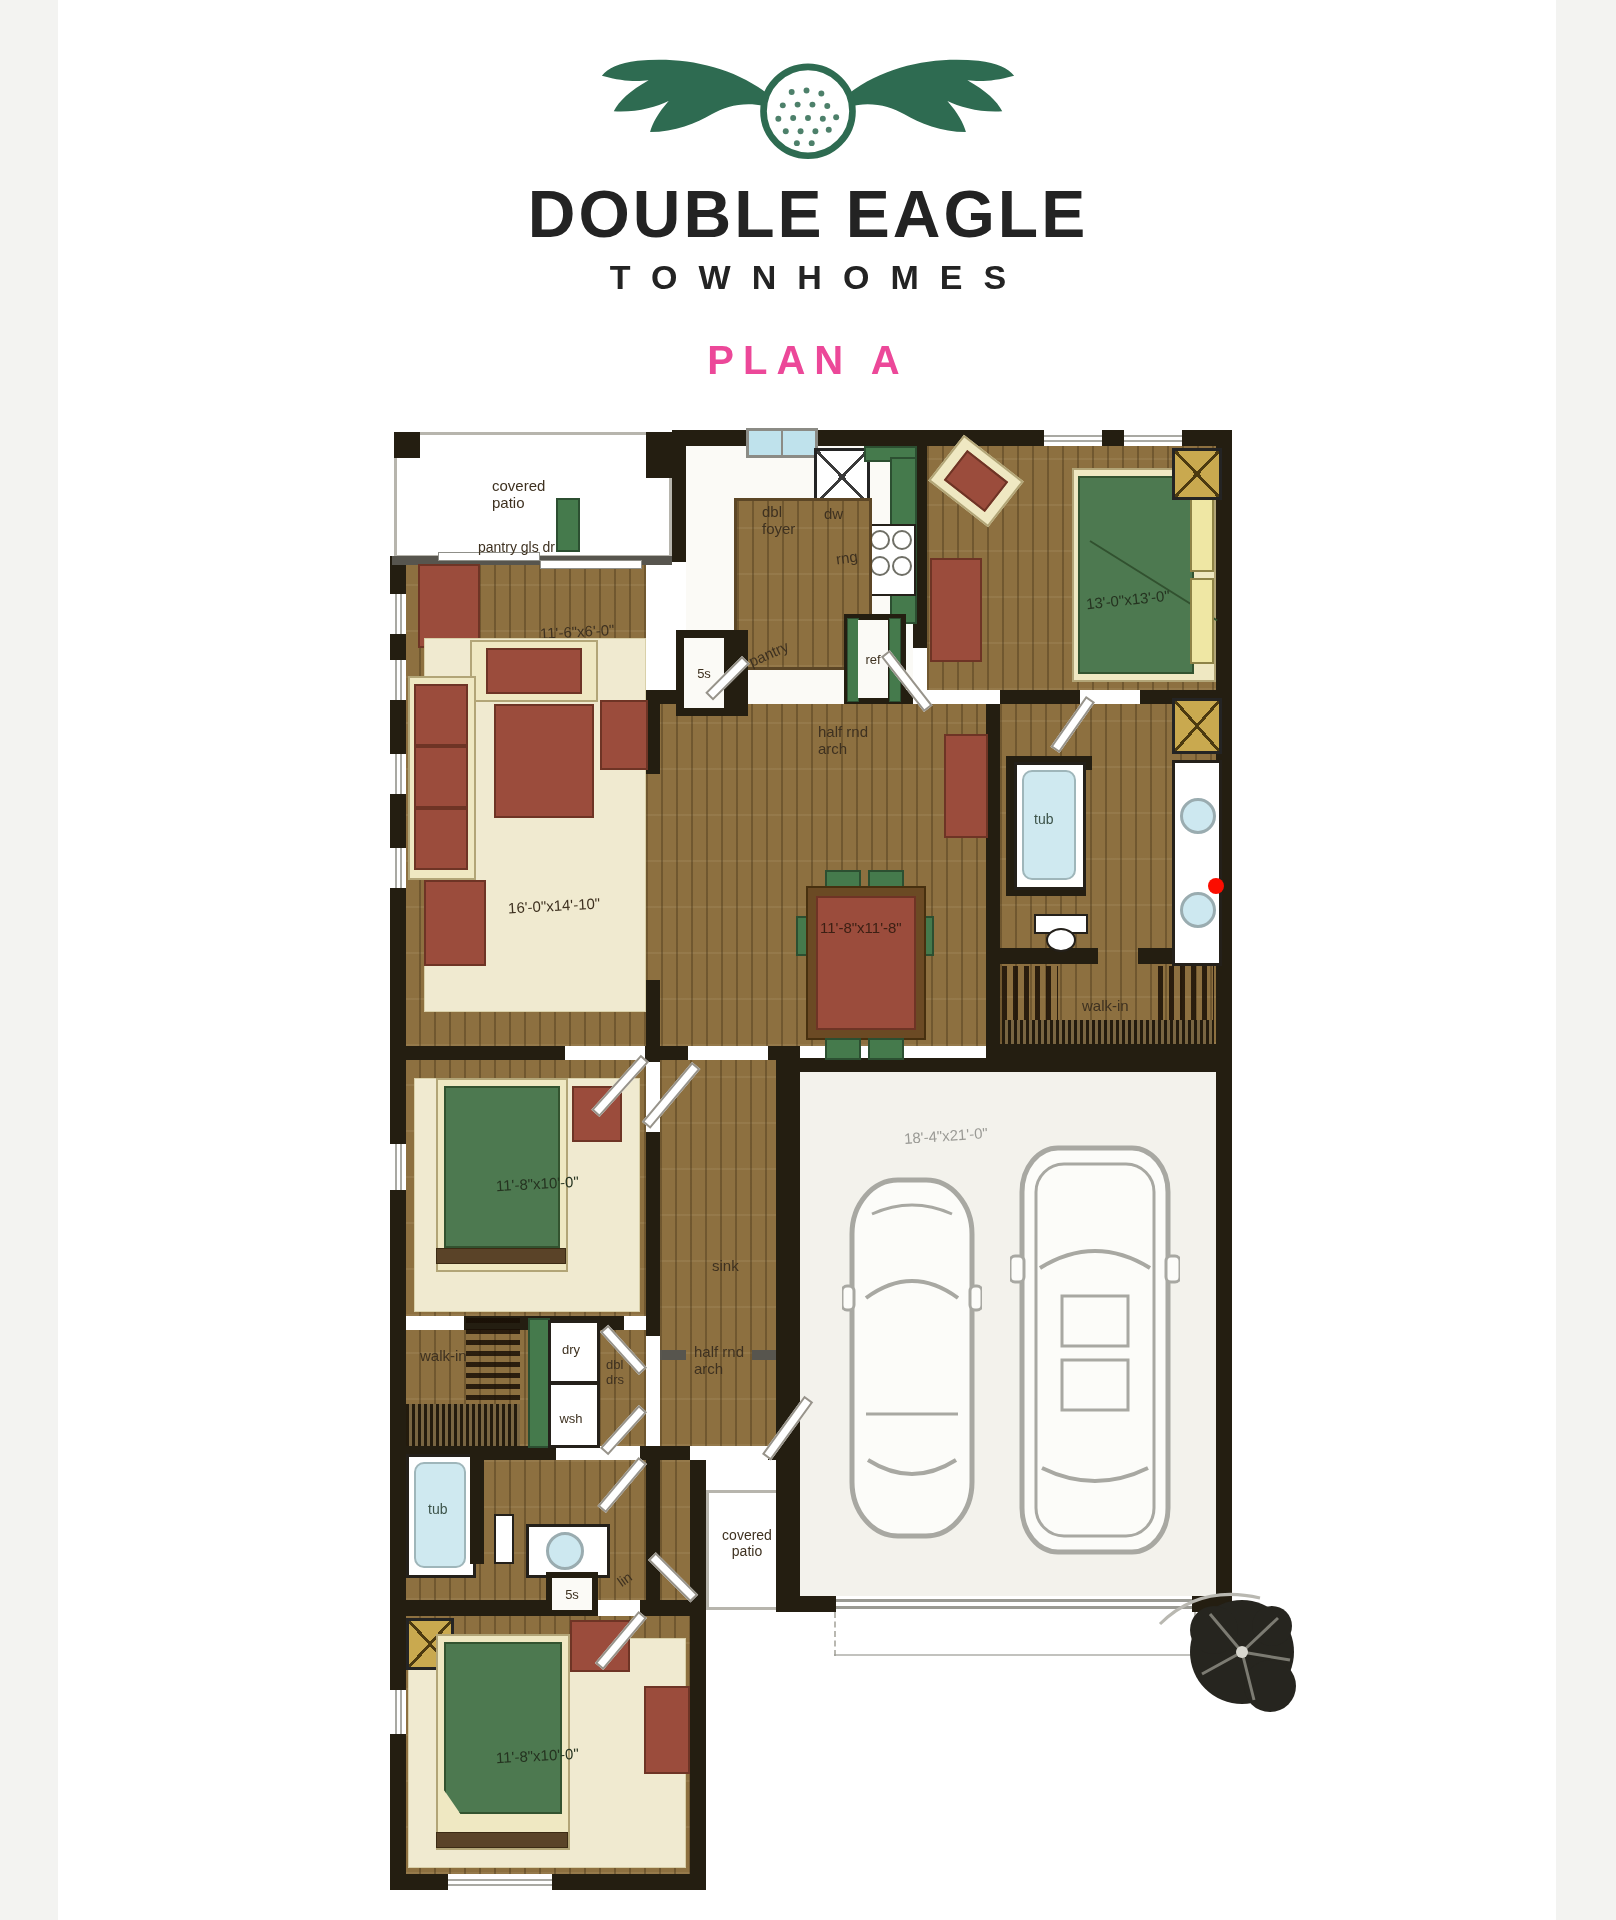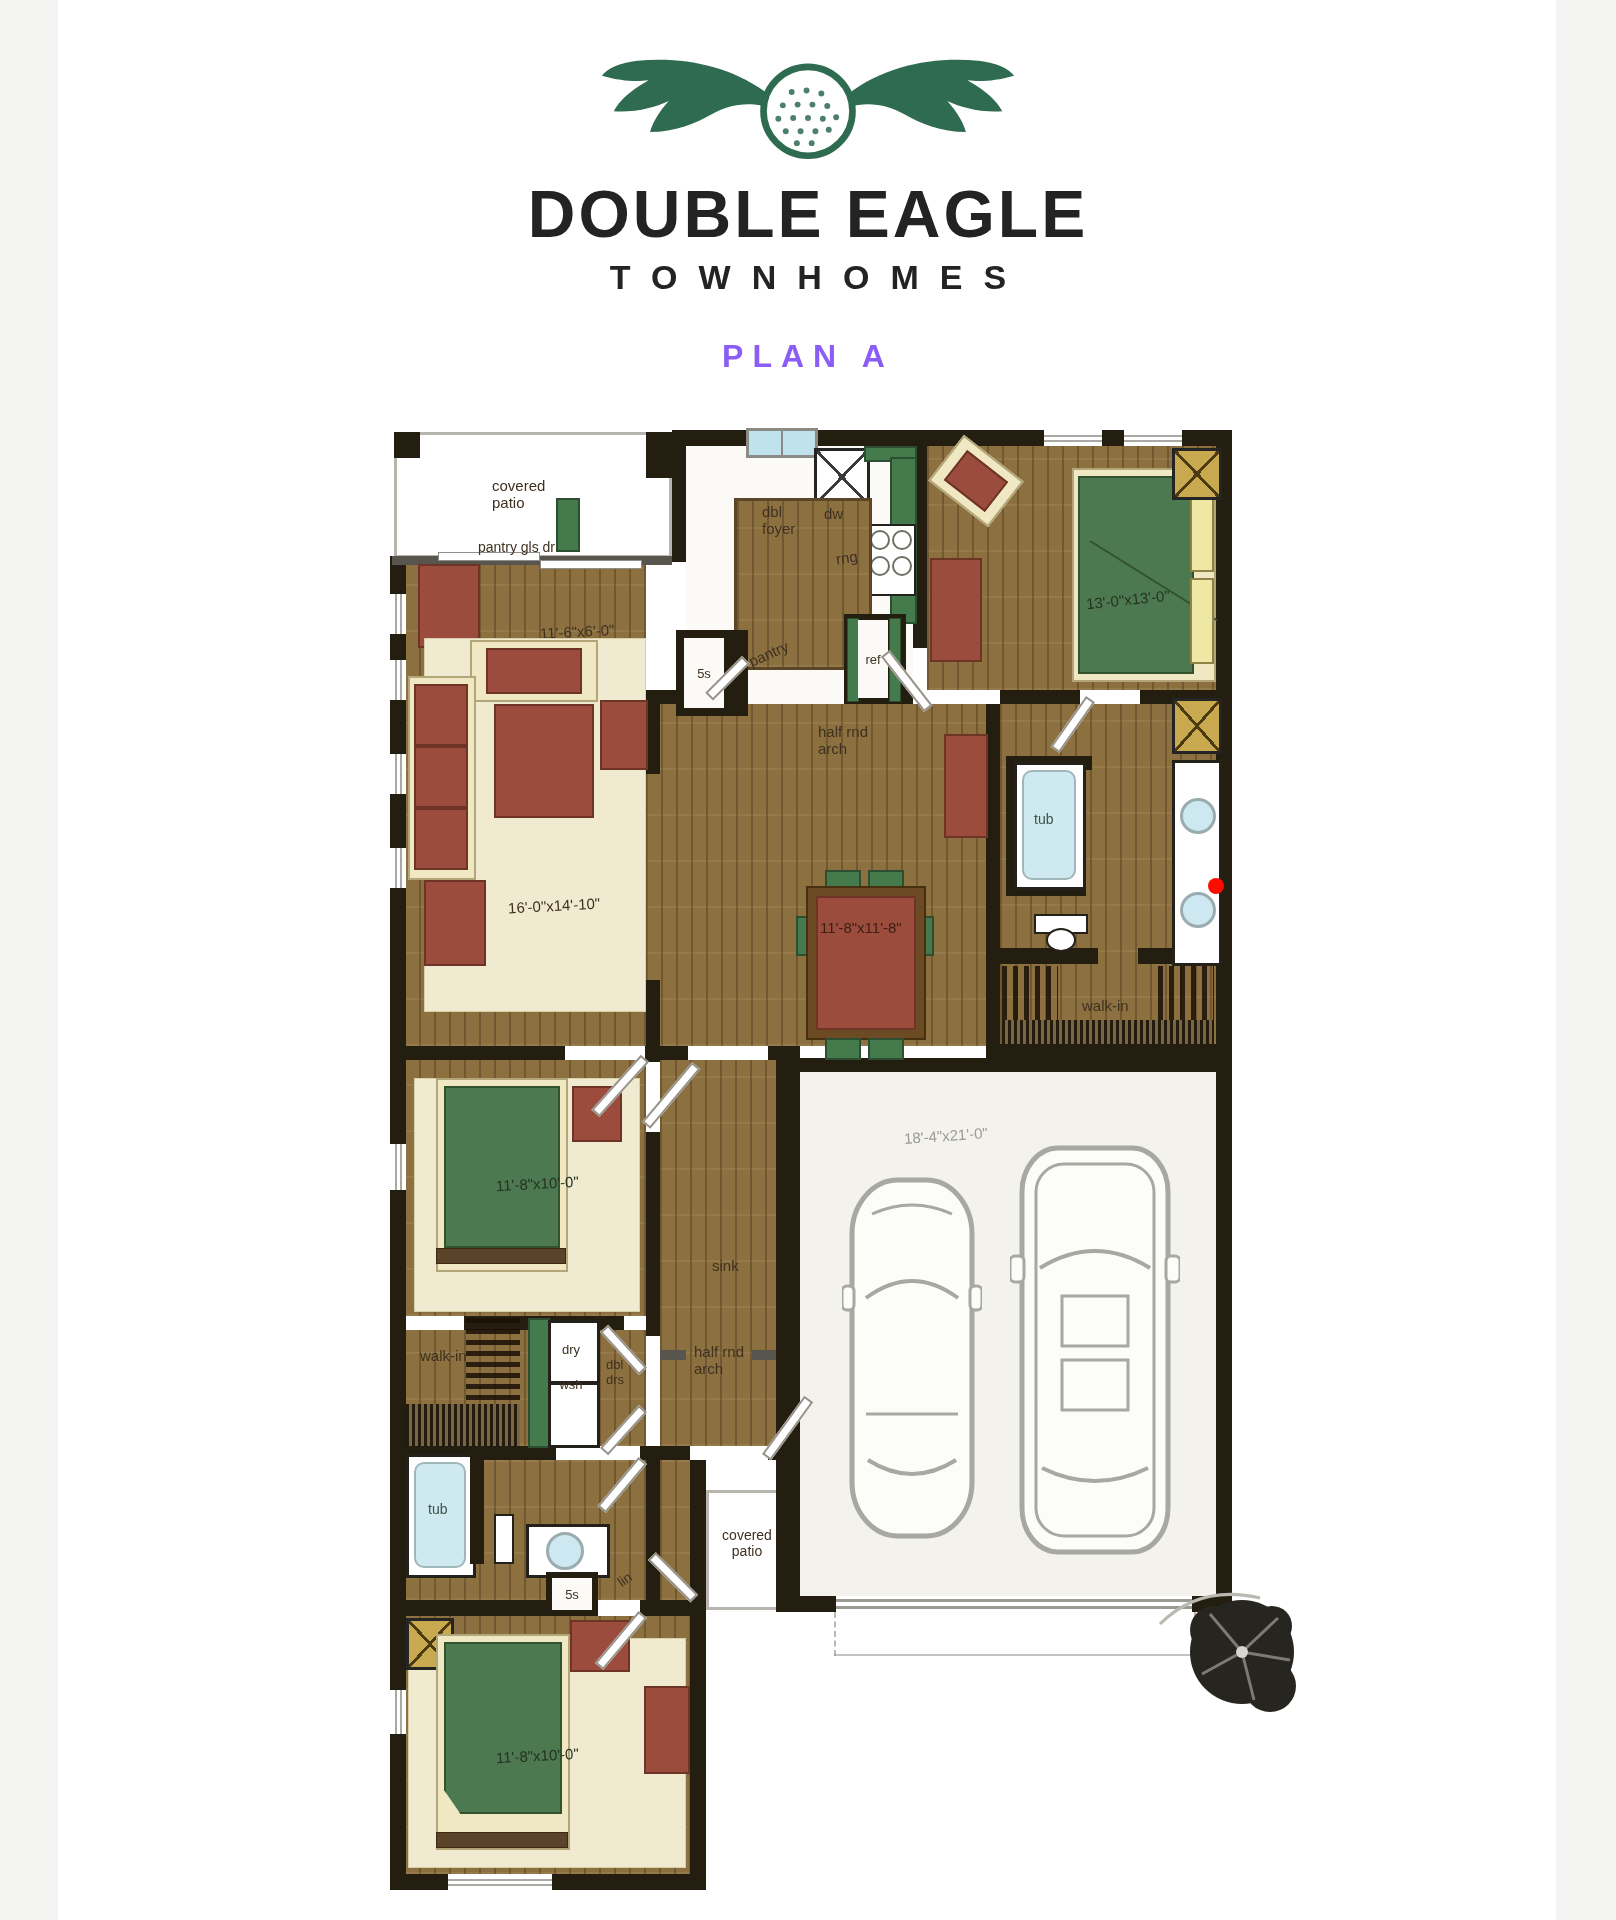--- a/index.html
+++ b/index.html
@@ -4,21 +4,21 @@
 <style>
   html,body{margin:0;padding:0;}
   body{width:1616px;height:1920px;position:relative;background:#ffffff;overflow:hidden;
        font-family:"Liberation Sans",sans-serif;}
   .abs{position:absolute;}
   .edge{position:absolute;top:0;height:1920px;background:#f3f3f1;}
   
   .brand{position:absolute;width:100%;text-align:center;color:#232323;}
   .brand-name{top:176px;font-size:66px;font-weight:800;letter-spacing:3px;}
   .brand-sub{top:258px;font-size:34px;font-weight:600;letter-spacing:0.62em;text-indent:0.62em;}
-  .plan-title{top:338px;font-size:32px;font-weight:800;letter-spacing:9px;color:#8b5cf6;}
+  .plan-title{top:338px;font-size:40px;font-weight:800;letter-spacing:9px;color:#ec4899;}
   
   .wood{position:absolute;background-color:#8d7040;
         background-image:repeating-linear-gradient(90deg,rgba(54,38,14,.33) 0 2px,transparent 2px 15px),
                          repeating-linear-gradient(0deg,rgba(255,244,214,.07) 0 2px,transparent 2px 46px);}
   .whitefloor{position:absolute;background:#fbfaf6;}
   .garagefloor{position:absolute;background:#f3f2ec;}
   .patio{position:absolute;background:#ffffff;border:3px solid #b7b5ad;}
   .rug{position:absolute;background:#f0ead0;border:1px solid #d9d0a9;}
   
   .wall{position:absolute;background:#241e11;}
@@ -354,21 +354,21 @@
 <div class="lbl ongreen" style="left:496px;top:1176px;transform:rotate(-3deg);">11'-8"x10'-0"</div>
 <div class="leaf" style="left:638px;top:1062px;height:70px;transform:rotate(42deg);transform-origin:top right;"></div>
 
 <div class="lbl" style="left:420px;top:1348px;">walk-in</div>
 <div class="hatch-h" style="left:466px;top:1318px;width:54px;height:122px;"></div>
 <div class="clothes" style="left:406px;top:1404px;width:114px;height:42px;"></div>
 <div class="greenbox" style="left:528px;top:1318px;width:18px;height:126px;"></div>
 <div class="whitebox" style="left:548px;top:1320px;width:46px;height:58px;"></div>
 <div class="boxlbl" style="left:548px;top:1320px;width:46px;height:58px;">dry</div>
 <div class="whitebox" style="left:548px;top:1382px;width:46px;height:60px;"></div>
-<div class="boxlbl" style="left:548px;top:1354px;width:46px;height:60px;">wsh</div>
+<div class="boxlbl" style="left:548px;top:1388px;width:46px;height:60px;">wsh</div>
 <div class="leaf" style="left:600px;top:1332px;height:54px;transform:rotate(-42deg);transform-origin:top left;"></div>
 <div class="leaf" style="left:600px;top:1390px;height:54px;transform:rotate(42deg);transform-origin:bottom left;"></div>
 <div class="lbl" style="left:606px;top:1358px;font-size:13px;">
   <div>dbl</div>
     <div>drs</div>
 </div>
 
 <div class="whitebox" style="left:406px;top:1454px;width:64px;height:118px;"></div>
 <div class="bluetub" style="left:414px;top:1462px;width:48px;height:102px;"></div>
 <div class="lbl onblue" style="left:428px;top:1502px;font-size:14px;">tub</div>

